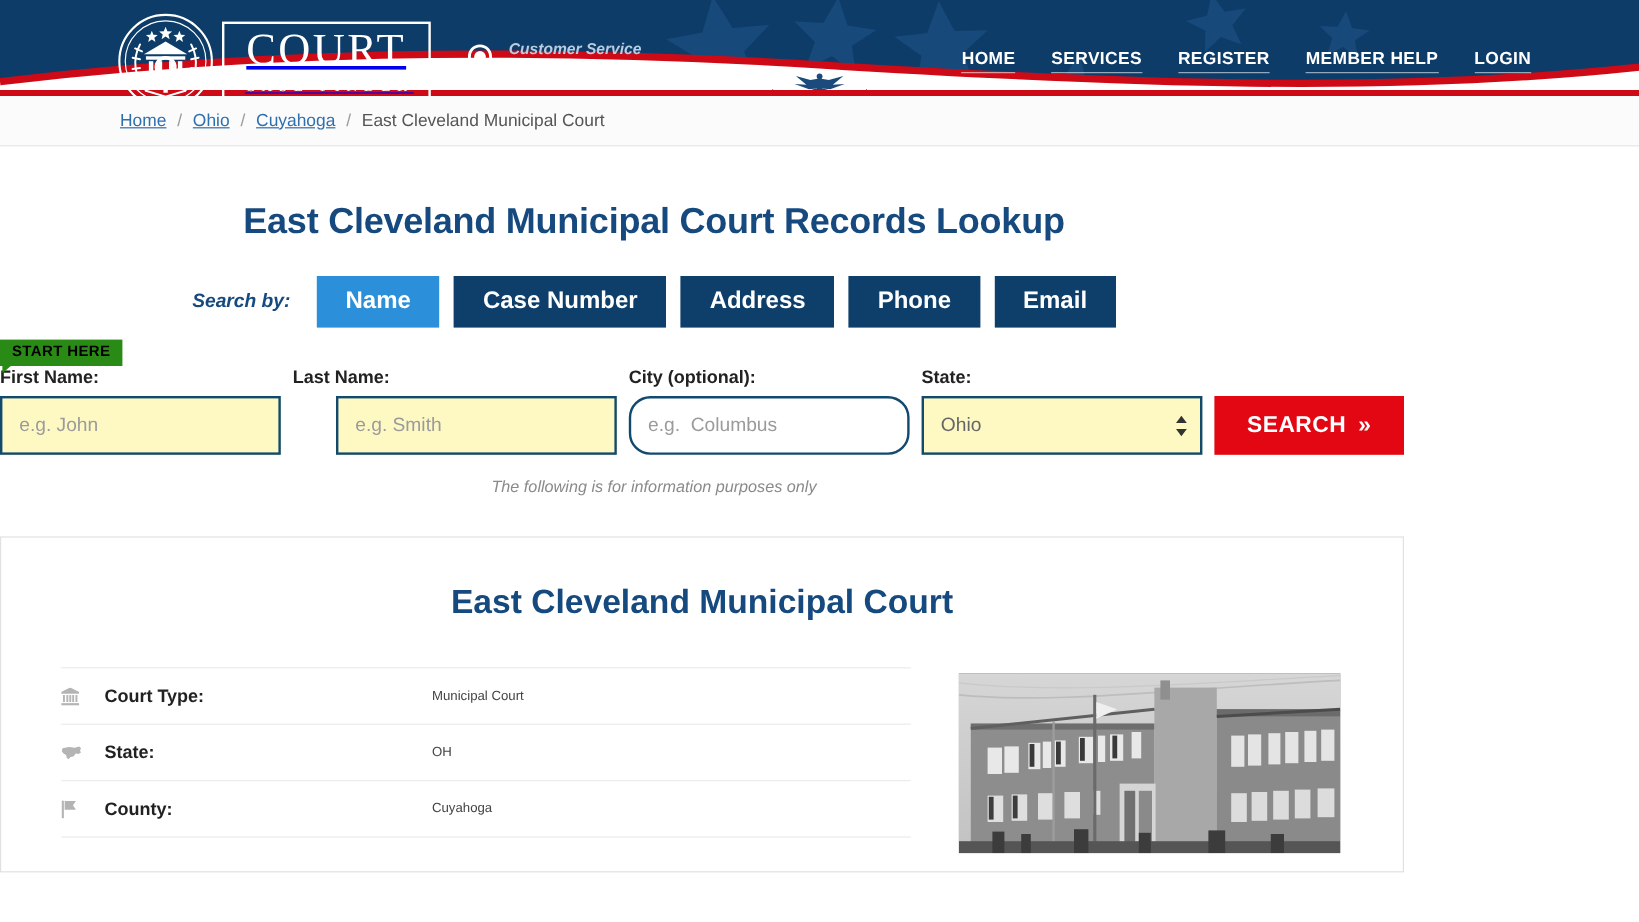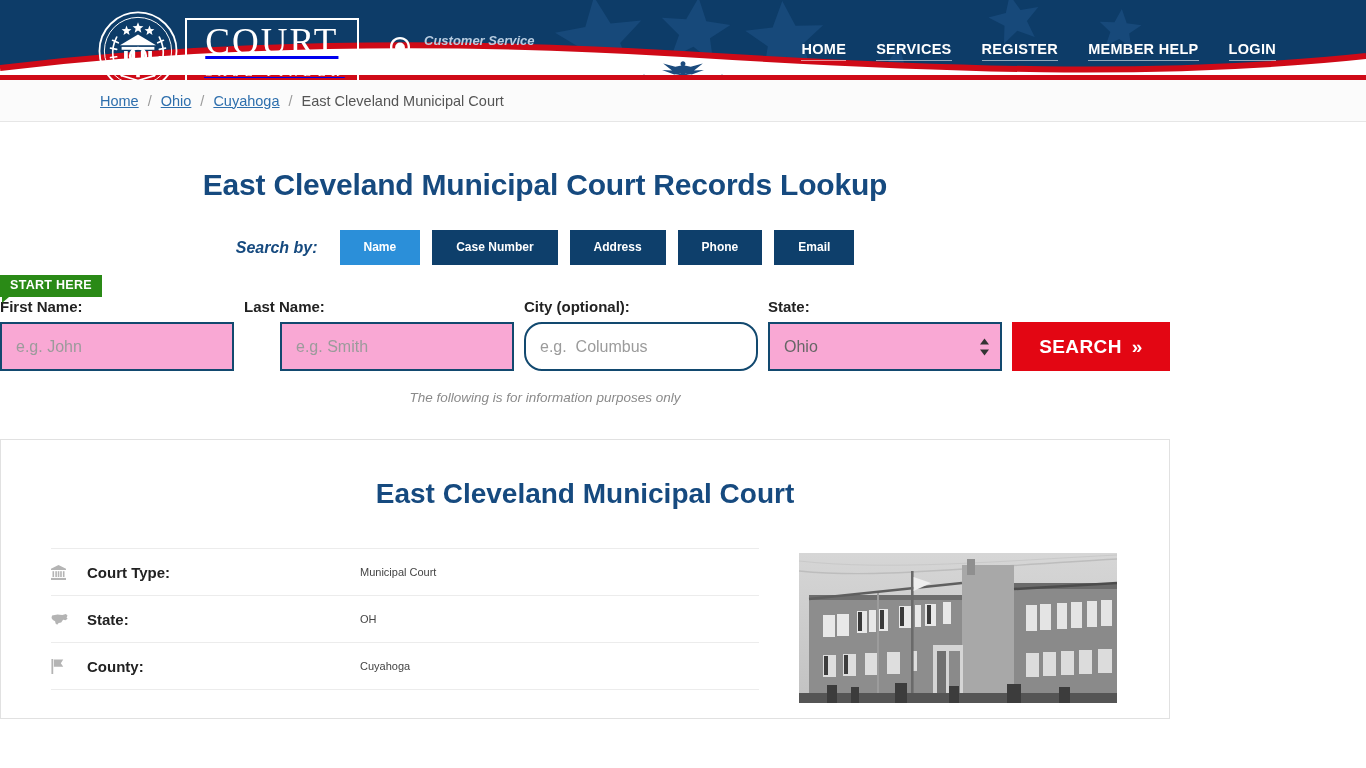--- a/index.html
+++ b/index.html
@@ -97,32 +97,32 @@
   .searchby-row {
     display: flex; align-items: center; justify-content: center;
     gap: 12px; margin-top: 28px;
   }
   .searchby-label {
     color: #164a7f; font-size: 16px; font-weight: bold;
     font-style: italic; margin-right: 10px;
   }
   .tab {
     background: #0e3f6b; color: #ffffff;
-    font-size: 12px; font-weight: bold;
+    font-size: 20px; font-weight: bold;
     padding: 11px 24px 12px;
     border: none; cursor: pointer;
     line-height: 1;
   }
   .tab.active { background: #2b8fd9; }
 
   .form-area { position: relative; width: 1170px; margin: 0 auto; }
 
   .start-badge {
     position: absolute; left: 0px; top: 10px;
-    background: #2a8a16; color: #ffffff;
+    background: #2a8a16; color: #000000;
     font-size: 12.5px; font-weight: bold; letter-spacing: 0.3px;
     padding: 4px 10px 5px;
     line-height: 1;
   }
   .start-badge::after {
     content: ""; position: absolute; left: 2px; bottom: -6px;
     border-left: 7px solid #2a8a16;
     border-bottom: 6px solid transparent;
   }
 
@@ -131,21 +131,21 @@
     padding-top: 33px;
   }
   .field { display: flex; flex-direction: column; }
   .field-label {
     font-size: 15px; font-weight: bold; color: #222222;
     margin-bottom: 7px;
   }
   .input {
     height: 49px;
     border: 2px solid #12496f;
-    background: #f9a8d4;
+    background: #fef9c3;
     font-size: 16px; color: #666666;
     padding: 0 14px;
     font-family: "Liberation Sans", sans-serif;
     outline: none;
   }
   .input.white { background: #ffffff; }
   .input::placeholder { color: #9b9b9b; }
   .f-first  { width: 234px; }
   .f-last   { width: 234px; margin-left: 36px; }
   .f-city   { width: 234px; border-radius: 18px; }

